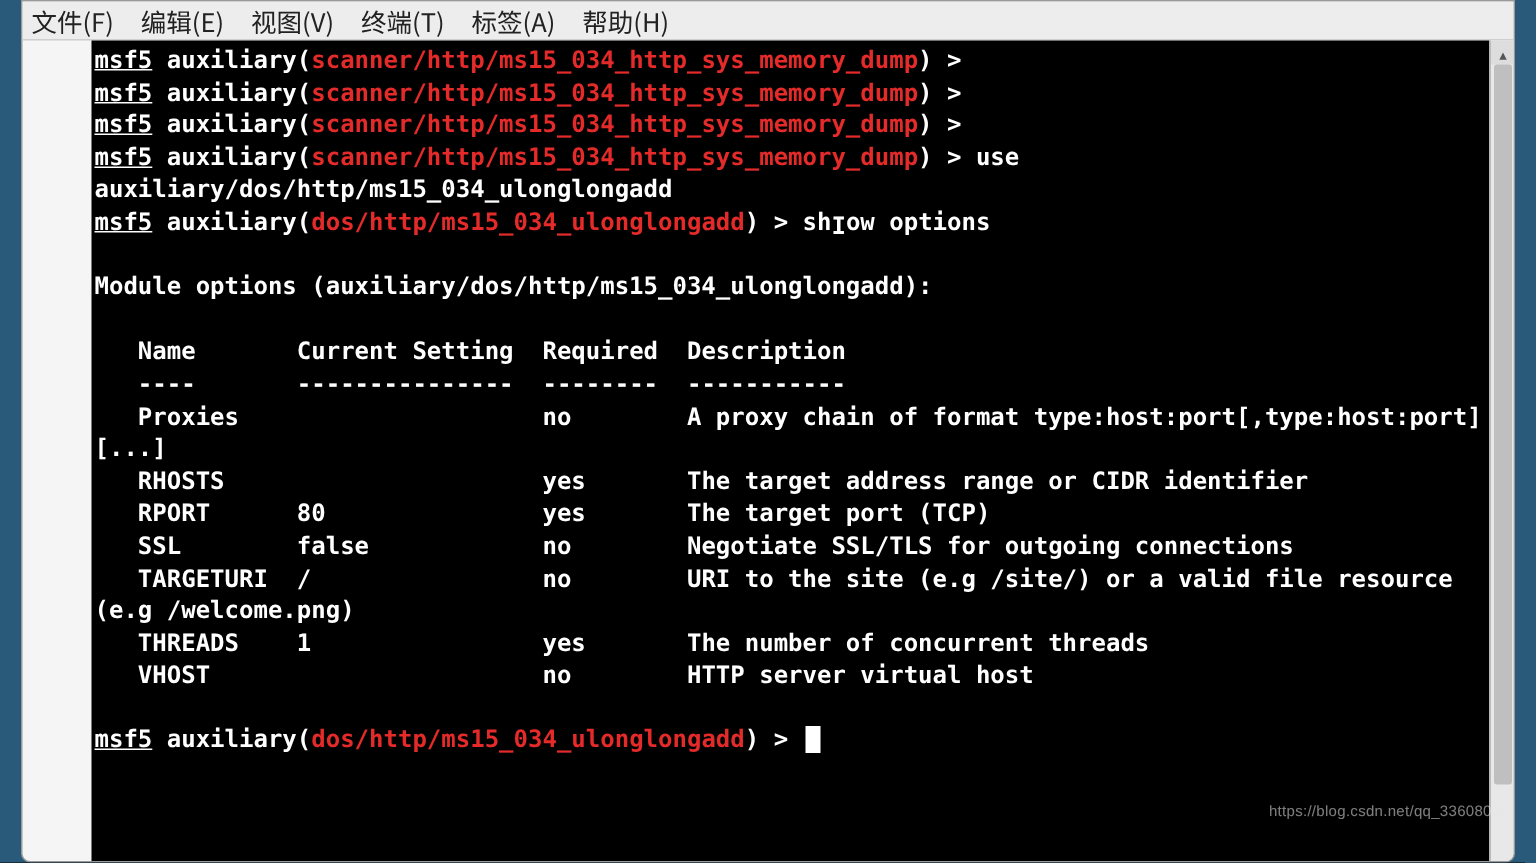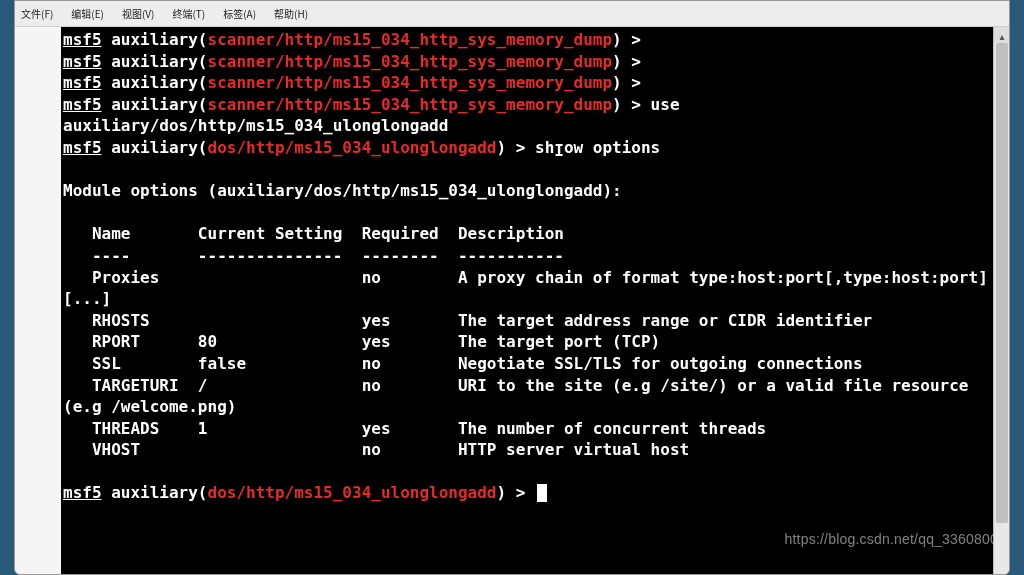--- a/index.html
+++ b/index.html
@@ -21,21 +21,21 @@
     border: 1px solid #999;
     border-radius: 0 0 6px 6px;
     overflow: hidden;
   }
   .menubar {
     height: 26px;
     background: #ededed;
     display: flex;
     align-items: center;
     padding: 0 6px;
-    font-size: 10px;
+    font-size: 17px;
     color: #222;
     border-bottom: 1px solid #cfcfcf;
   }
   .menubar span { margin-right: 18px; cursor: default; }
   .terminal-wrap {
     position: relative;
     height: calc(100% - 26px);
     display: flex;
     padding-left: 46px;
   }
@@ -87,21 +87,21 @@
     display:inline-block;
     position:relative;
     top:3px;
   }
   .watermark {
     position: absolute;
     right: 18px;
     bottom: 28px;
     color: rgba(230,230,230,0.55);
     font-family: Arial, sans-serif;
-    font-size: 14px;
+    font-size: 10px;
     letter-spacing: 0.2px;
     pointer-events: none;
   }
 </style>
 </head>
 <body>
 
 <div class="window">
   <div class="menubar">
     <span>文件(F)</span>

